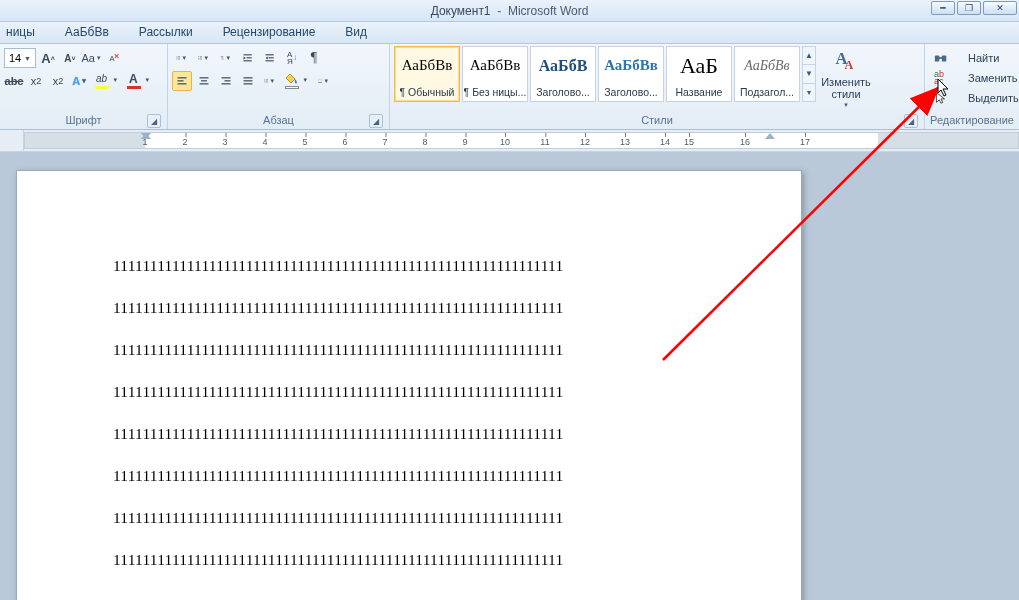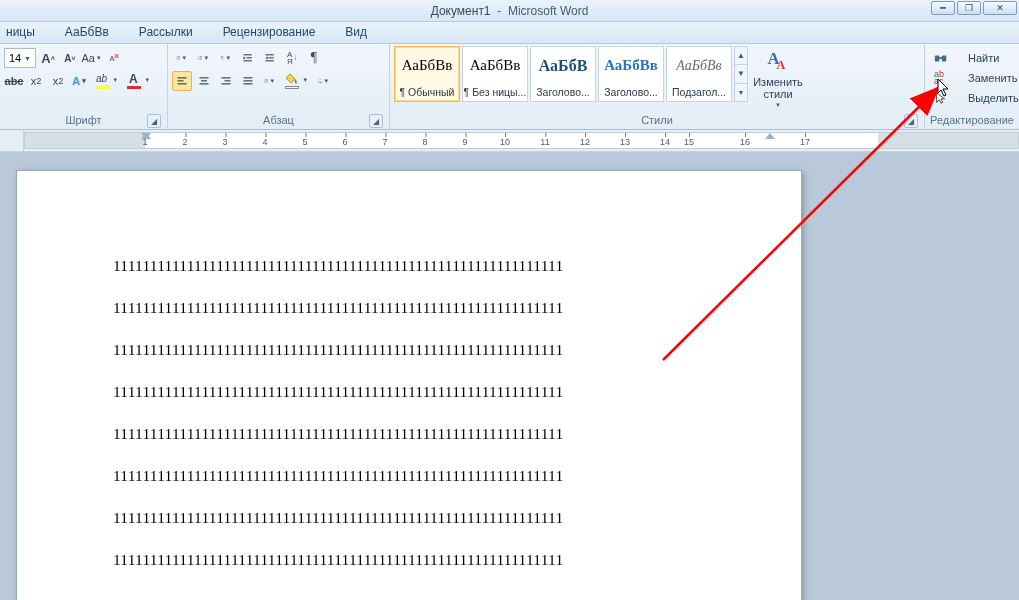--- a/index.html
+++ b/index.html
@@ -410,20 +410,24 @@
             <div class="style-preview" style="color: rgb(0, 0, 0); font-size: 15px; font-weight: normal;">АаБбВв</div>
             <div class="style-name">¶ Без ницы...</div>
           </div>
           <div class="style-item">
             <div class="style-preview" style="color: rgb(31, 78, 121); font-size: 16px; font-weight: bold;">АаБбВ</div>
             <div class="style-name">Заголово...</div>
           </div>
           <div class="style-item">
             <div class="style-preview" style="color: rgb(46, 116, 181); font-size: 15px; font-weight: bold;">АаБбВв</div>
             <div class="style-name">Заголово...</div>
+          </div>
+          <div class="style-item">
+            <div class="style-preview" style="color: rgb(0, 0, 0); font-size: 22px; font-weight: normal;">АаБ</div>
+            <div class="style-name">Название</div>
           </div>
           <div class="style-item">
             <div class="style-preview" style="color: rgb(106, 106, 106); font-size: 14px; font-weight: normal; font-style: italic;">АаБбВв</div>
             <div class="style-name">Подзагол...</div>
           </div>
         </div>
       <div class="gallery-scroll">
         <div>▲</div>
         <div>▼</div>
         <div>▾</div>

